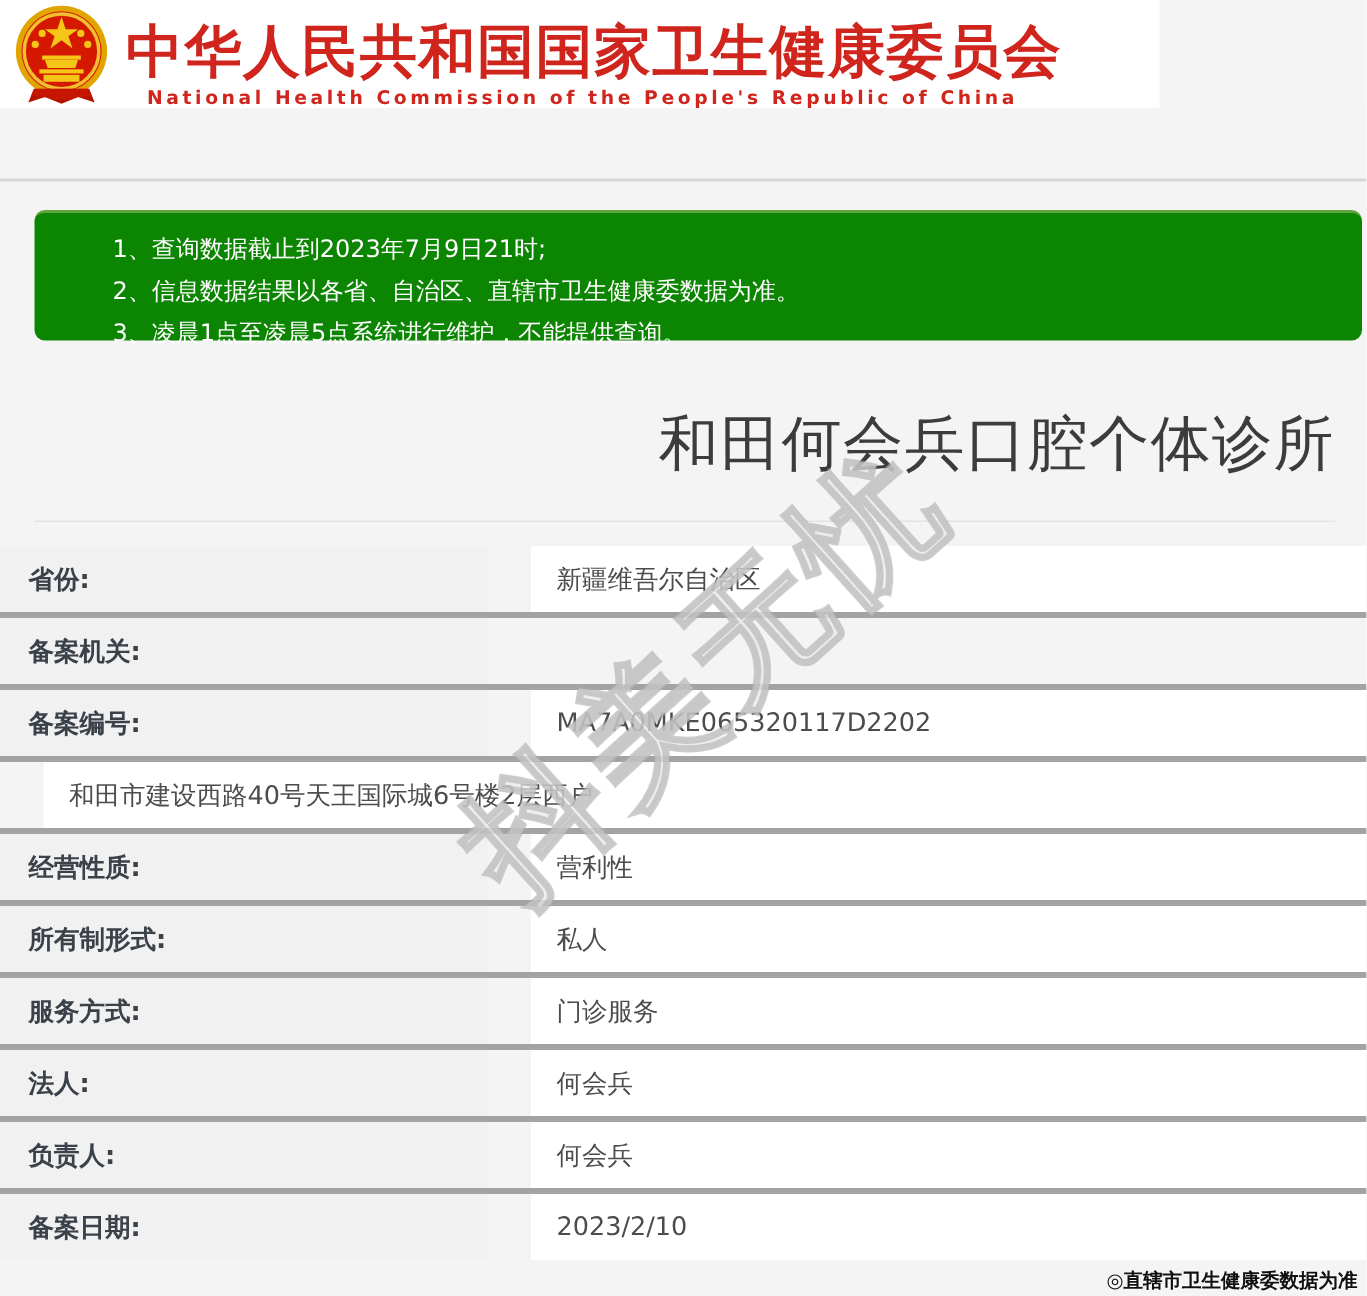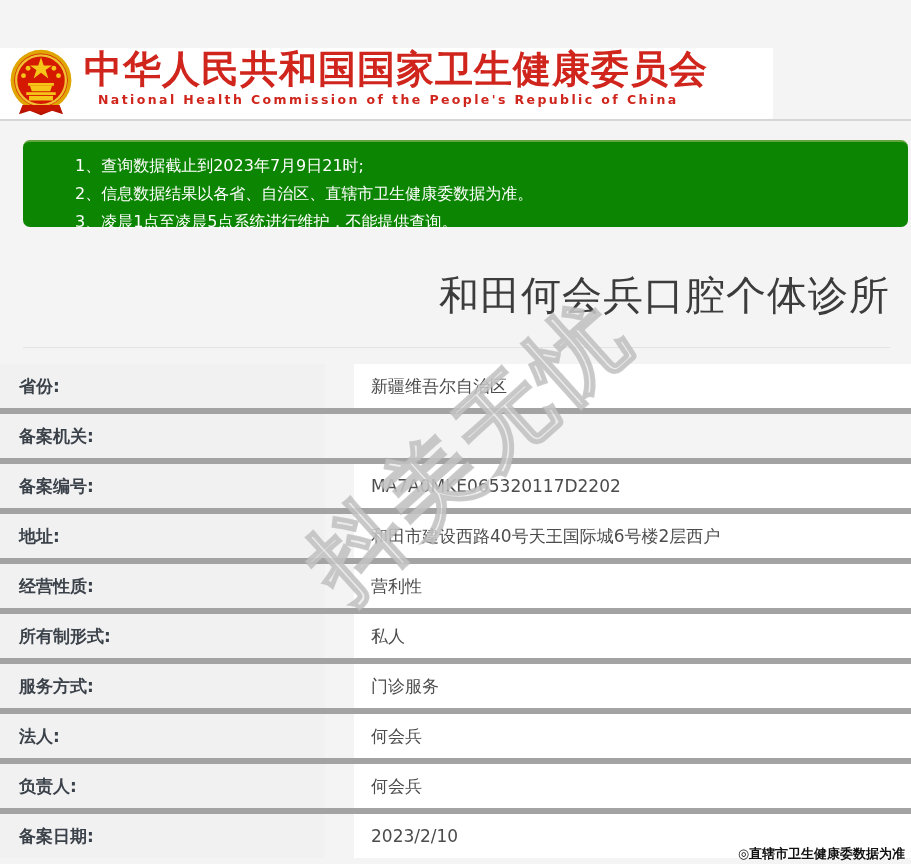--- a/index.html
+++ b/index.html
@@ -1,40 +1,40 @@
 <!DOCTYPE html>
 <html><head>
 <meta charset="utf-8">
 <style>
   html,body{margin:0;padding:0;}
   body{font-family:"DejaVu Sans","Liberation Sans",sans-serif;}
   .page{position:relative;width:911px;height:864px;background:#f4f4f5;overflow:hidden;}
 
   
   .header-band{position:absolute;left:0;top:0;width:911px;height:72px;background:#f4f4f5;}
-  .header-box{position:absolute;left:0;top:0;width:773px;height:72px;background:#ffffff;display:flex;align-items:flex-start;margin-top:48px;}
+  .header-box{position:absolute;left:0;top:0;width:773px;height:72px;background:#ffffff;display:flex;align-items:flex-end;}
   .emblem{width:74px;height:70px;margin-left:4px;flex:0 0 auto;}
   .header-titles{margin-left:6px;}
   .title-cn{font-size:38px;font-weight:bold;color:#d0251c;letter-spacing:1px;line-height:42px;white-space:nowrap;}
   .title-en{font-size:12.5px;font-weight:bold;color:#d0251c;letter-spacing:2.4px;margin-top:2px;margin-left:14px;white-space:nowrap;}
   .header-rule{position:absolute;left:0;top:119px;width:911px;height:0;border-top:2px solid #d6d6d6;}
 
   
   .notice{position:absolute;left:23px;top:140px;width:885px;height:87px;background:#0c8502;border-radius:7px;border-top:2px solid #61a53c;box-sizing:border-box;color:#ffffff;}
   .notice-line{margin-left:52px;font-size:16px;line-height:28px;white-space:nowrap;}
   .notice-line:first-child{margin-top:10px;}
 
   
   .result-title{position:absolute;left:0;top:268px;width:890px;text-align:right;font-size:40px;color:#3c3c3c;letter-spacing:1px;white-space:nowrap;}
 
   .table-toprule{position:absolute;left:23px;top:347px;width:867px;height:0;border-top:1px solid #e3e3e3;}
 
   
   .table{position:absolute;left:0;top:364px;width:911px;}
-  .row{display:flex;height:44px;border-bottom:6px solid #a3a3a3;}
+  .row{display:flex;height:44px;border-bottom:4px solid #a3a3a3;}
   .row:last-child{border-bottom:none;}
   .cell-label{width:325px;flex:0 0 auto;background:#f1f1f2;display:flex;align-items:center;box-sizing:border-box;padding-left:19px;font-size:17px;font-weight:bold;color:#3a4149;}
   .cell-value{flex:1 1 auto;background:#ffffff;display:flex;align-items:center;box-sizing:border-box;padding-left:17px;font-size:17px;color:#4c4c4c;white-space:nowrap;overflow:hidden;margin-left:29px;}
 
   
   .watermark{position:absolute;left:255px;top:310px;width:430px;height:280px;display:flex;align-items:center;justify-content:center;pointer-events:none;z-index:5;}
   .watermark span{font-size:92px;font-weight:bold;letter-spacing:6px;color:rgba(255,255,255,0.55);-webkit-text-stroke:2px rgba(175,175,175,0.6);text-shadow:0 0 1px rgba(160,160,160,0.4);transform:rotate(-42deg);white-space:nowrap;}
 
   
   .footer-note{position:absolute;right:6px;top:845px;font-size:13px;font-weight:bold;color:#111111;text-shadow:0 0 2px #ffffff;white-space:nowrap;z-index:6;}
@@ -86,21 +86,20 @@
       <div class="cell-value">新疆维吾尔自治区</div>
     </div>
     <div class="row">
       <div class="cell-label">备案机关:</div>
     </div>
     <div class="row">
       <div class="cell-label">备案编号:</div>
       <div class="cell-value">MA7A0MKE065320117D2202</div>
     </div>
     <div class="row">
-      <div class="cell-label">地址:</div>
       <div class="cell-value">和田市建设西路40号天王国际城6号楼2层西户</div>
     </div>
     <div class="row">
       <div class="cell-label">经营性质:</div>
       <div class="cell-value">营利性</div>
     </div>
     <div class="row">
       <div class="cell-label">所有制形式:</div>
       <div class="cell-value">私人</div>
     </div>

